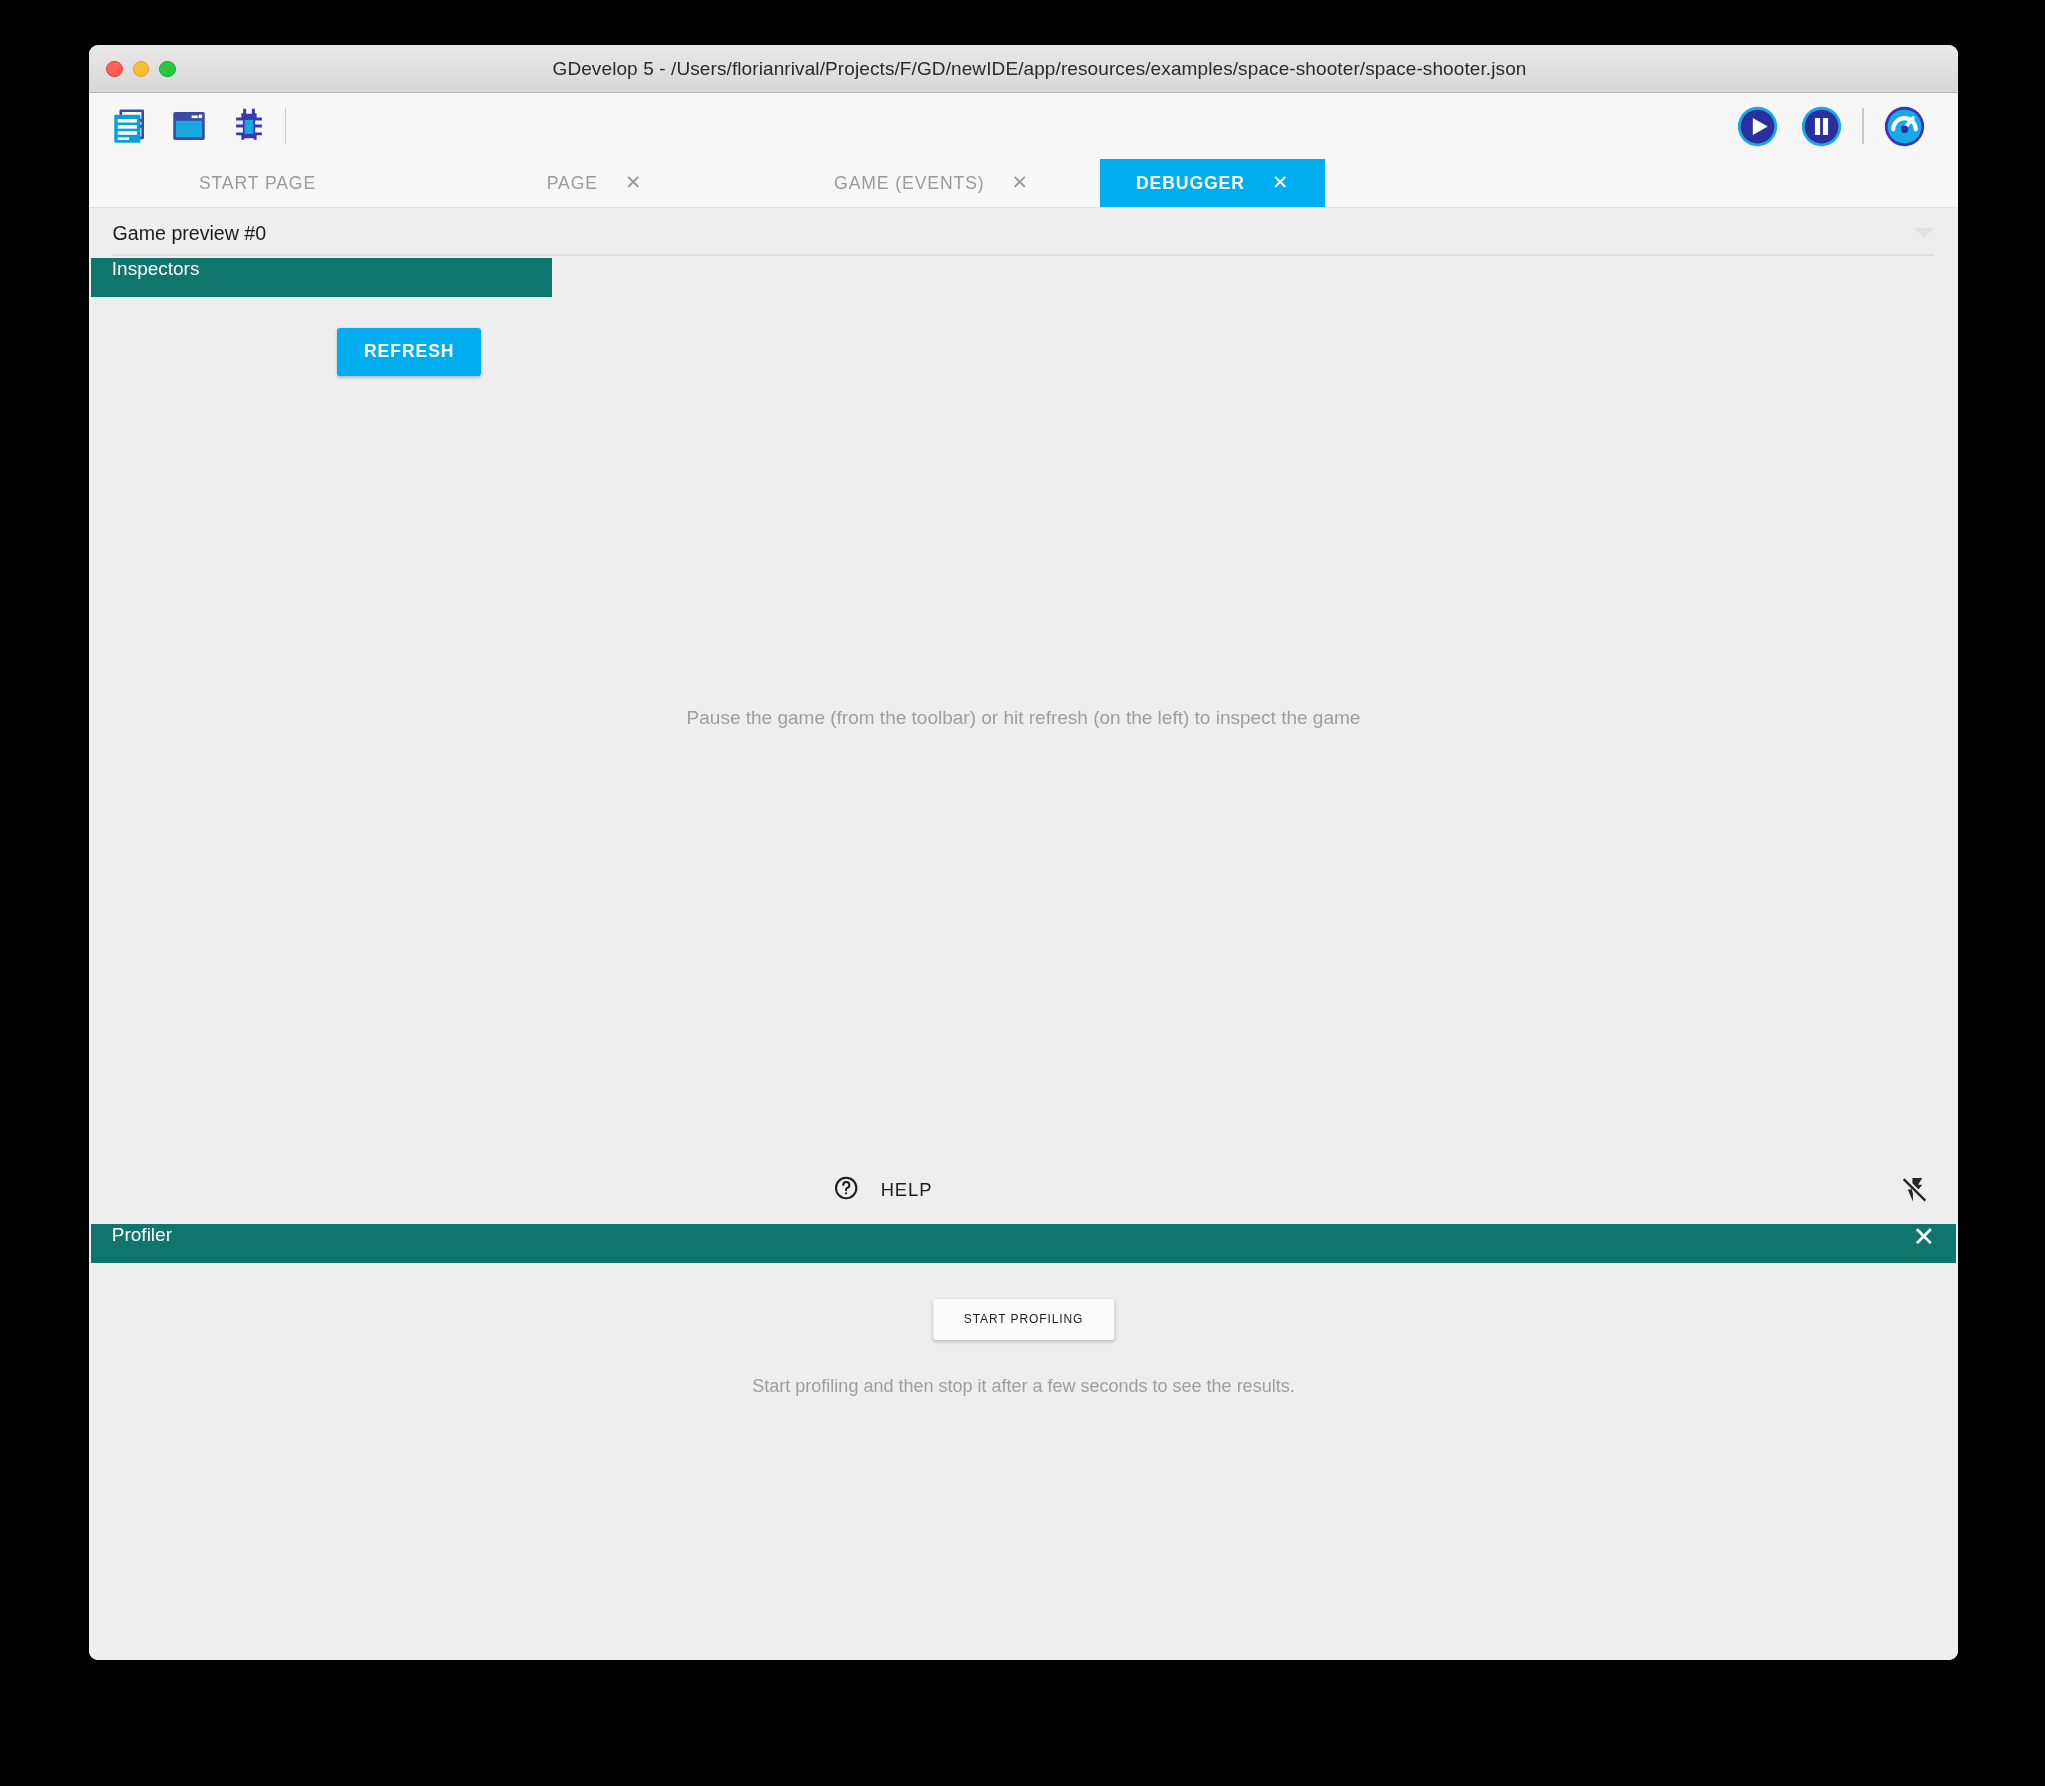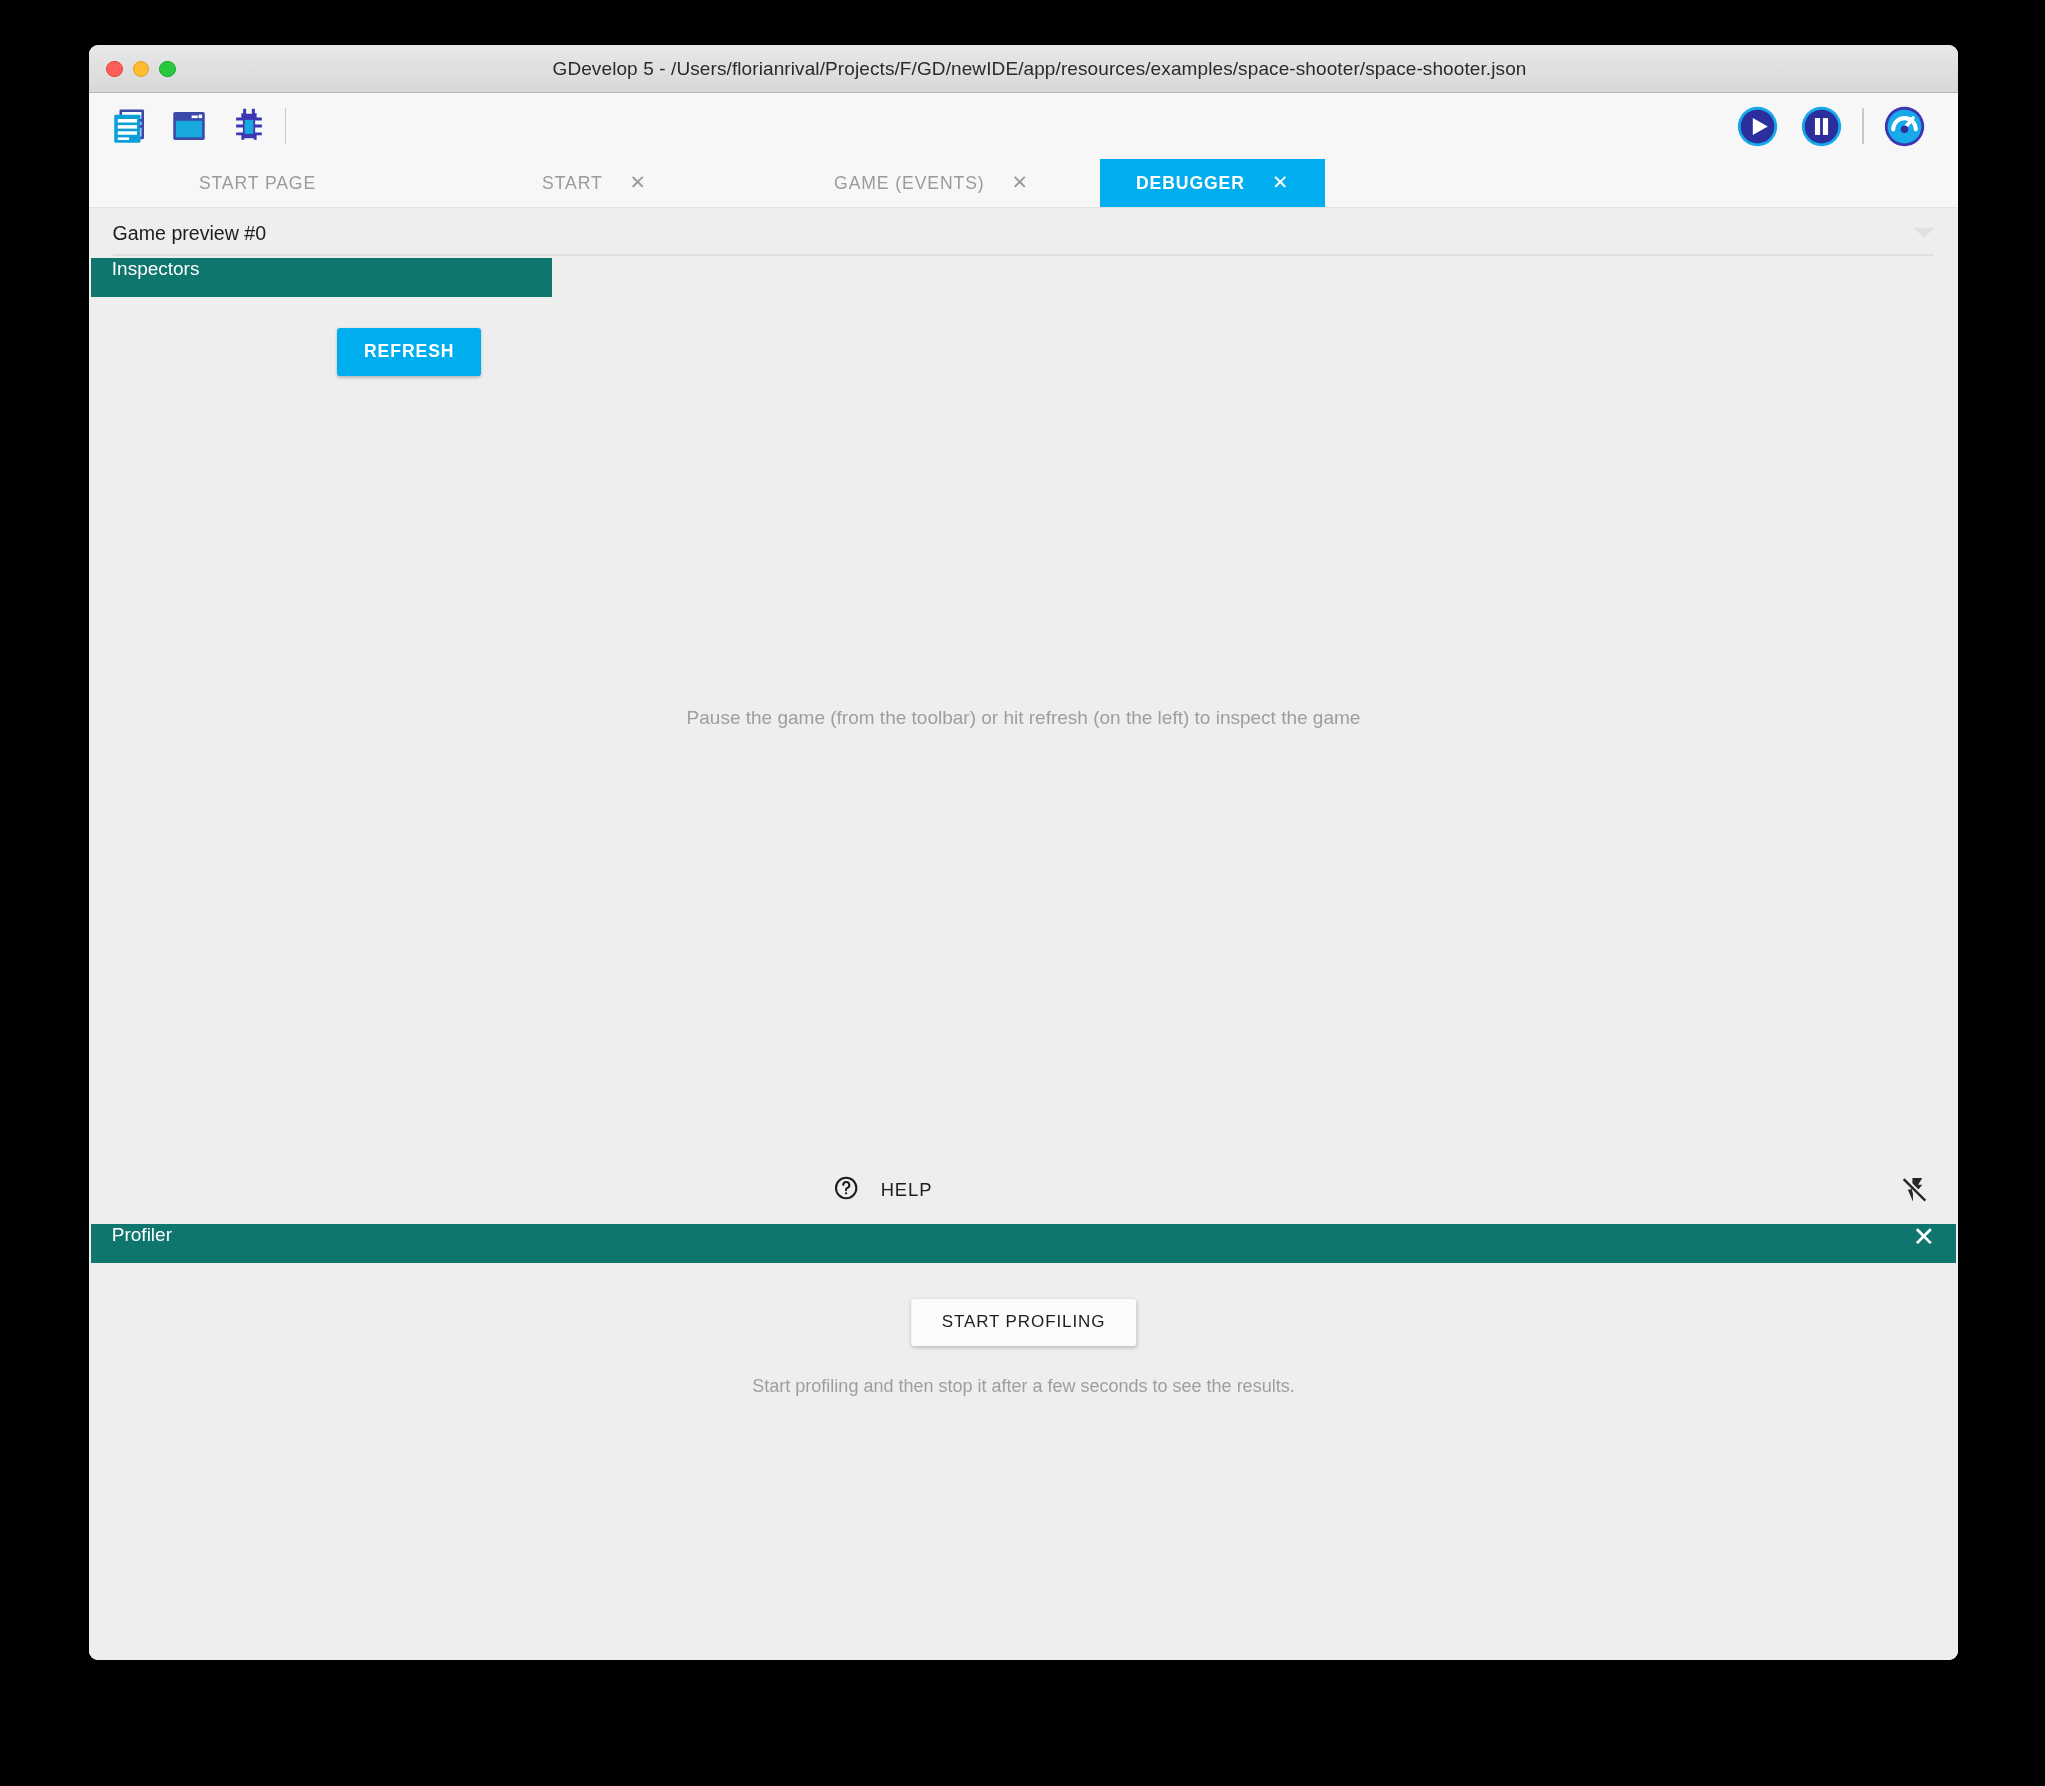--- a/index.html
+++ b/index.html
@@ -267,21 +267,21 @@
     position: relative;
   }
   #start-profiling-button {
     position: absolute;
     top: 36px;
     left: 50%;
     transform: translateX(-50%);
     background: #fcfcfc;
     border: none;
     border-radius: 3.1px;
-    font-size: 17px;
+    font-size: 12px;
     letter-spacing: 0.9px;
     color: #1d1d1d;
     font-family: "Liberation Sans", sans-serif;
     padding: 13.3px 31px;
     cursor: pointer;
     box-shadow: 0 1.6px 3.9px rgba(0,0,0,0.20);
   }
   #profiler-hint {
     position: absolute;
     top: 113px;
@@ -378,21 +378,21 @@
         </svg>
       </button>
     </div>
   </div>
 
   <div id="tabbar">
     <div class="tab wide">
       <span>START PAGE</span>
     </div>
     <div class="tab wide">
-      <span>START</span>
+      <span>PAGE</span>
       <span class="tab-close">✕</span>
     </div>
     <div class="tab wide">
       <span>GAME (EVENTS)</span>
       <span class="tab-close">✕</span>
     </div>
     <div class="tab active">
       <span>DEBUGGER</span>
       <span class="tab-close">✕</span>
     </div>

